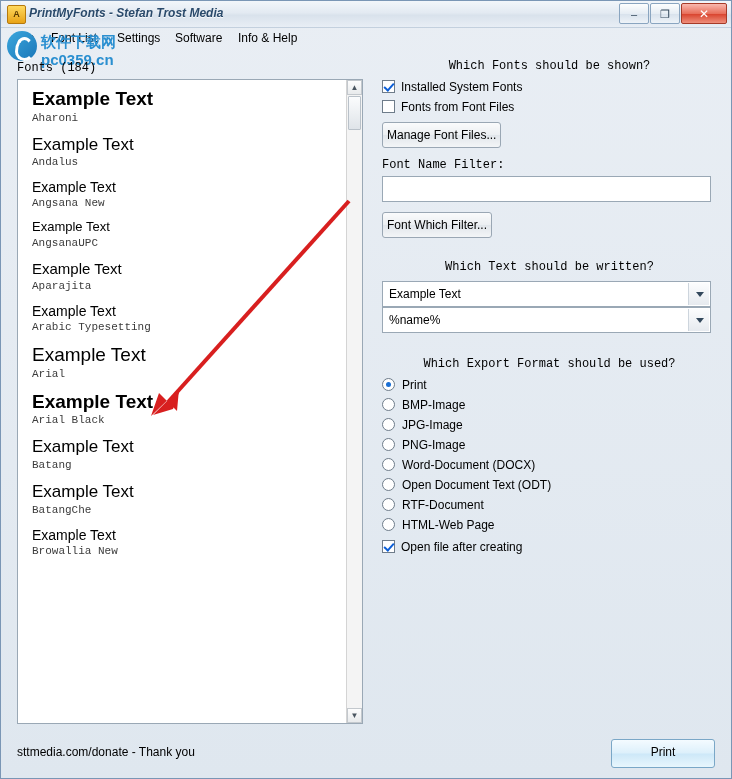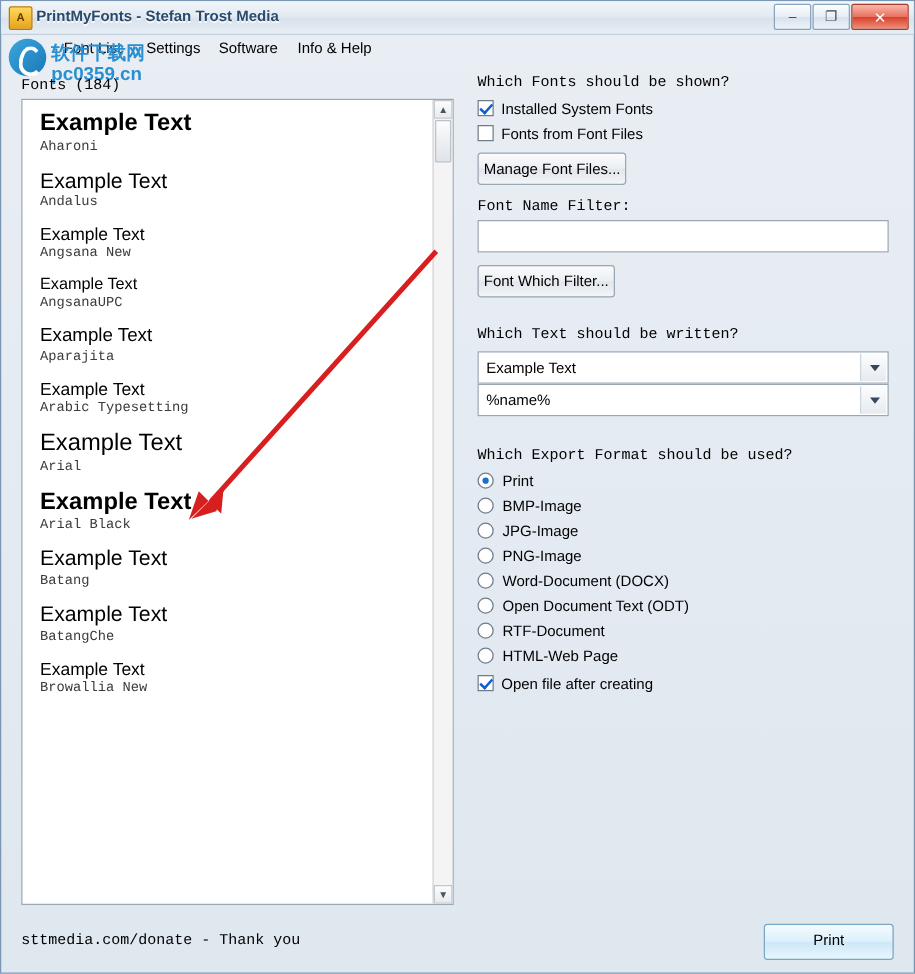--- a/index.html
+++ b/index.html
@@ -26,20 +26,21 @@
   .title-icon{
     position:absolute;left:6px;top:4px;width:17px;height:17px;
     background:linear-gradient(180deg,#ffd95e,#e8a317);
     border:1px solid #b5790d;border-radius:2px;
     font-size:9px;line-height:17px;text-align:center;color:#5a3b00;font-weight:bold;
   }
   .title-text{
     position:absolute;left:28px;top:5px;
     font-size:12px;color:#2a4a6b;font-weight:bold;
     text-shadow:0 1px 0 rgba(255,255,255,.8);
+    font-style:italic;
   }
   .winbtns{position:absolute;right:4px;top:2px;display:flex;gap:1px;}
   .winbtn{
     width:28px;height:19px;border:1px solid #8aa5c0;border-radius:2px;
     background:linear-gradient(180deg,#fdfefe 0%,#e6edf4 50%,#d7e1ec 51%,#eef3f8 100%);
     position:relative;
   }
   .winbtn.close{
     width:44px;
     background:linear-gradient(180deg,#f9b8ae 0%,#e8705c 50%,#d8412b 51%,#ef8f7c 100%);
@@ -119,21 +120,21 @@
     position:absolute;left:1px;top:16px;width:13px;height:34px;
     background:linear-gradient(180deg,#fbfcfd,#dfe4e9);
     border:1px solid #b9c1c9;box-sizing:border-box;border-radius:1px;
   }
   
   .right{
     position:absolute;left:381px;top:58px;width:335px;
   }
   .grp-title{
     font-family:"Liberation Mono", monospace;
-    font-size:12px;color:#000;margin:0 0 7px 0;
+    font-size:12px;color:#000;margin:0 0 7px 0;text-align:center;
   }
   .row{display:flex;align-items:flex-start;margin-bottom:6px;}
   .cb{
     width:13px;height:13px;border:1px solid #6e7c8a;background:#fff;
     box-sizing:border-box;margin-right:6px;position:relative;flex:none;
   }
   .cb.checked{background:#fff;}
   .cb.checked:after{
     content:"";position:absolute;left:3px;top:0px;width:4px;height:8px;
     border:solid #0b5ed7;border-width:0 2px 2px 0;transform:rotate(42deg);
@@ -173,21 +174,21 @@
     border-left:4px solid transparent;border-right:4px solid transparent;
     border-top:5px solid #33485c;
   }
   .mono-lbl{
     font-family:"Liberation Mono", monospace;font-size:12px;
   }
   .sec{margin-top:14px;}
   
   .status{
     position:absolute;left:16px;bottom:19px;
-    font-family:Liberation Mono, monospace;font-size:12px;color:#000;
+    font-family:Liberation Sans, sans-serif;font-size:12px;color:#000;
   }
   .print-btn{
     position:absolute;right:16px;bottom:10px;width:102px;height:27px;
     background:linear-gradient(180deg,#f4fbff 0%,#ddf0fb 48%,#cde8f8 52%,#e8f6fd 100%);
     border:1px solid #7aa7c7;border-radius:3px;
     font-size:12px;color:#000;text-align:center;line-height:25px;
   }
   
   .annot{position:absolute;left:0;top:0;width:732px;height:779px;pointer-events:none;}
 </style>

